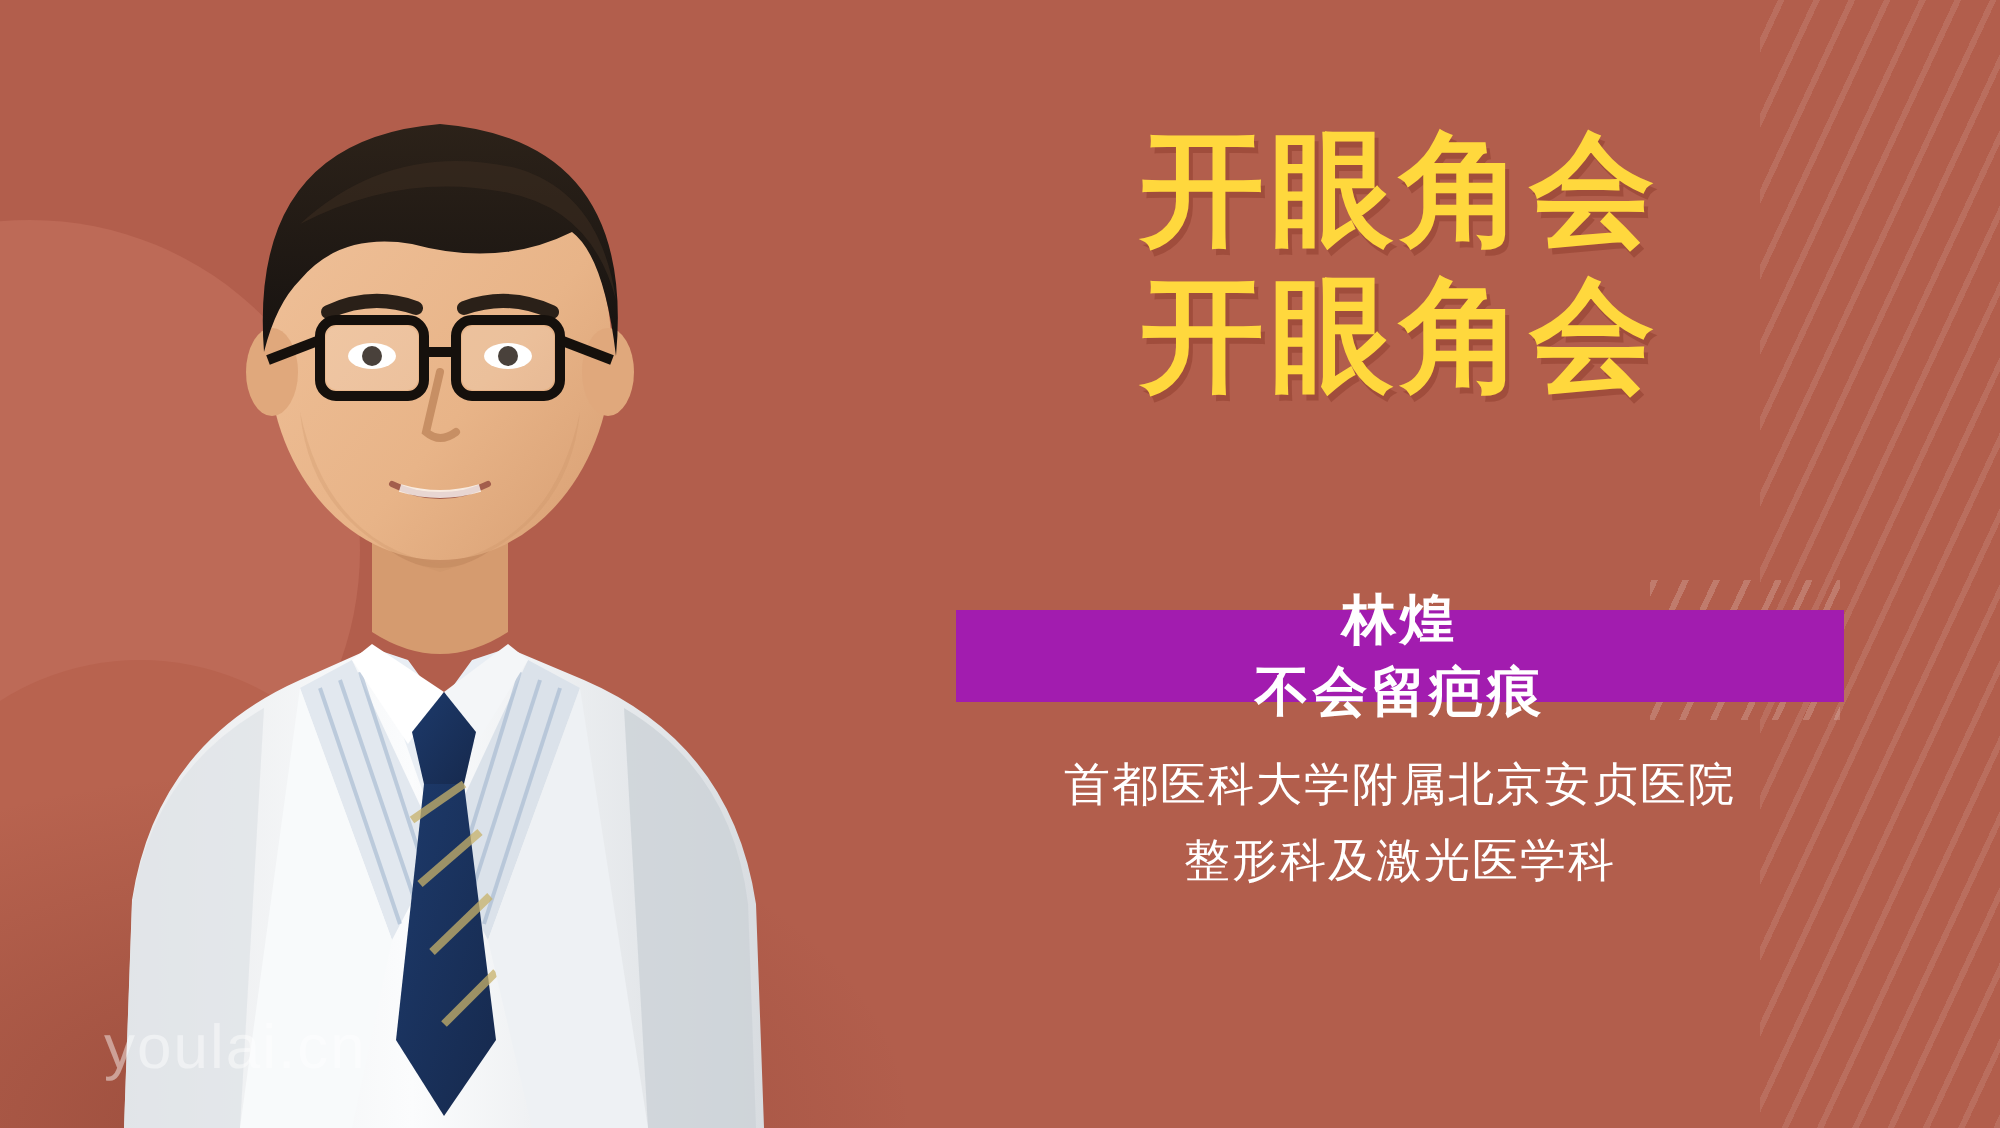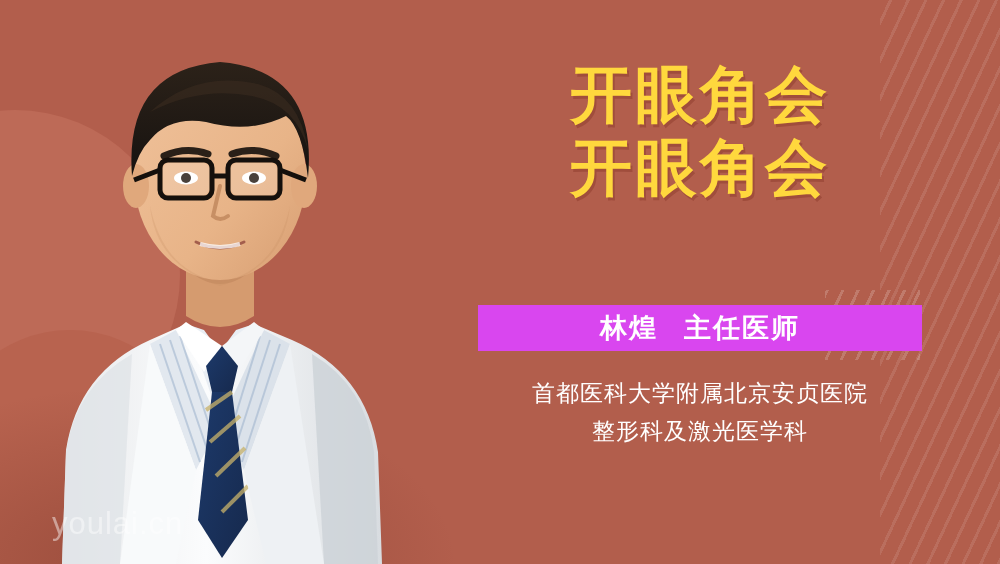--- a/index.html
+++ b/index.html
@@ -108,24 +108,25 @@
     font-family: "DejaVu Sans", "Liberation Sans", sans-serif;
   }
   .headline .l2 { display: block; }
 
   .name-band {
     position: absolute;
     top: 305px;
     left: 38px;
     width: 444px;
     height: 46px;
-    background: #d946ef;
+    background: #a21caf;
     display: flex;
     align-items: center;
     justify-content: center;
+    flex-direction: column;
   }
   .name-band-text {
     color: #ffffff;
     font-size: 27px;
     font-weight: bold;
     letter-spacing: 2px;
     font-family: "DejaVu Sans", "Liberation Sans", sans-serif;
   }
   .name-sep { display: inline-block; width: 26px; }
 
@@ -271,21 +272,21 @@
   <div class="content">
 
     <div class="headline">
       <span class="l1">开眼角会</span>
       <span class="l2">开眼角会</span>
     </div>
 
     <div class="name-band">
       <span class="name-band-text">林煌</span>
       <span class="name-sep"></span>
-      <span class="name-band-text">主任医师</span>
+      <span class="name-band-text">不会留疤痕</span>
     </div>
 
     <div class="affiliation">
       <div>首都医科大学附属北京安贞医院</div>
       <div>整形科及激光医学科</div>
     </div>
 
   </div>
 
   <div class="watermark">youlai.cn</div>

